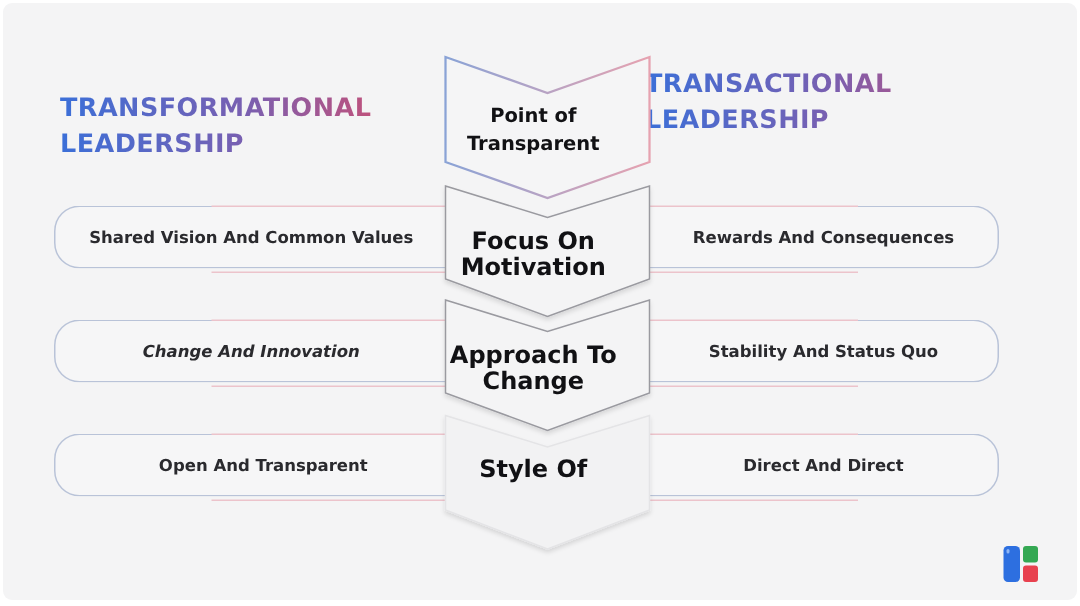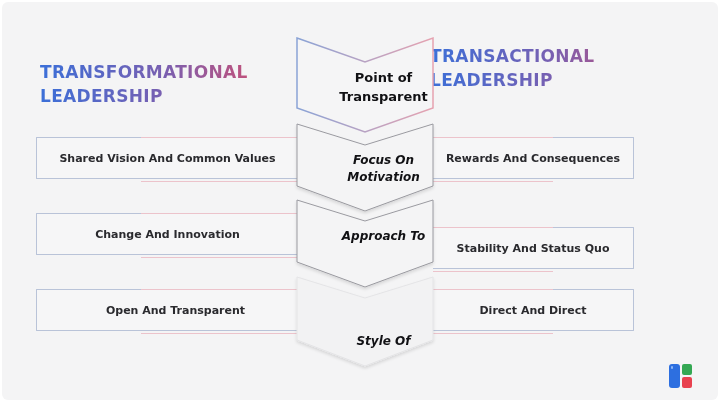--- a/index.html
+++ b/index.html
@@ -2,62 +2,62 @@
 <html><head>
 <meta charset="utf-8">
 <style>
   html, body { margin:0; padding:0; }
   body { width:720px; height:404px; background:#ffffff; font-family:"DejaVu Sans", "Liberation Sans", sans-serif; overflow:hidden; position:relative; }
   .panel { position:absolute; left:2px; top:2px; width:716px; height:398px; background:#f4f4f5; border-radius:6px; }
   .title { position:absolute; font-weight:bold; font-size:17px; line-height:24px; letter-spacing:0.3px;
     background:linear-gradient(90deg,#3b6fd8 0%,#7a5fb0 50%,#e14b63 100%); -webkit-background-clip:text; background-clip:text; color:transparent; }
   .title-left { left:40px; top:60px; width:250px; }
   .title-right { left:430px; top:44px; width:250px; }
-  .row-box { position:absolute; height:42px; border-radius:1px; display:flex; align-items:center; justify-content:center;
+  .row-box { position:absolute; height:42px; border-radius:17px; display:flex; align-items:center; justify-content:center;
     font-size:11px; font-weight:bold; color:#2a2a2e; background:#f6f6f7; box-sizing:border-box; }
   .row-left { left:36px; width:262px; border:1.5px solid #b9c3d8; border-right:none; border-top-right-radius:0; border-bottom-right-radius:0;
     box-shadow: inset 0 0 0 0 transparent; }
   .row-left::after { content:""; position:absolute; right:0; top:-1.5px; width:60%; height:calc(100% + 3px); border-top:1.5px solid #ecc3cb; border-bottom:1.5px solid #ecc3cb; pointer-events:none; }
-  .row-right { left:433px; width:201px; border:1.5px solid #b9c3d8; border-left:none; border-top-left-radius:0; border-bottom-left-radius:0; }
+  .row-right { left:433px; width:233px; border:1.5px solid #b9c3d8; border-left:none; border-top-left-radius:0; border-bottom-left-radius:0; }
   .row-right::before { content:""; position:absolute; left:0; top:-1.5px; width:60%; height:calc(100% + 3px); border-top:1.5px solid #ecc3cb; border-bottom:1.5px solid #ecc3cb; pointer-events:none; }
   .row-box span { position:relative; z-index:2; }
   svg.chev { position:absolute; left:0; top:0; }
-  .chev-label { position:absolute; left:297px; width:117px; text-align:center; font-weight:bold; color:#111114;padding-left:28px; }
+  .chev-label { position:absolute; left:297px; width:117px; text-align:center; font-weight:bold; color:#111114; }
   .chev-head { font-size:13px; line-height:19px; top:68px; }
-  .chev-item { font-size:12px; line-height:17px;font-style:italic; }
+  .chev-item { font-size:16px; line-height:17px; }
   .logo { position:absolute; left:668px; top:362px; width:26px; height:28px; }
 </style>
 </head>
 <body>
 
 <div class="panel"></div>
 
 <div class="title title-left">
   <div>TRANSFORMATIONAL</div>
   <div>LEADERSHIP</div>
 </div>
 <div class="title title-right">
   <div>TRANSACTIONAL</div>
   <div>LEADERSHIP</div>
 </div>
 
 <div class="row-box row-left" style="top:137px;">
     <span>Shared Vision And Common Values</span>
   </div>
-<div class="row-box row-left" style="top:213px;">
+<div class="row-box row-left" style="top:213px;font-style:italic;">
     <span>Change And Innovation</span>
   </div>
 <div class="row-box row-left" style="top:289px;padding-left:16px;">
     <span>Open And Transparent</span>
   </div>
 
 <div class="row-box row-right" style="top:137px;">
     <span>Rewards And Consequences</span>
   </div>
-<div class="row-box row-right" style="top:227px;">
+<div class="row-box row-right" style="top:213px;">
     <span>Stability And Status Quo</span>
   </div>
 <div class="row-box row-right" style="top:289px;">
     <span>Direct And Direct</span>
   </div>
 
 <svg class="chev" width="720" height="404">
   <defs>
     <linearGradient id="hg" x1="0" y1="0" x2="1" y2="0">
       <stop offset="0" stop-color="#8aa3d6"></stop>
@@ -80,22 +80,23 @@
 <div class="chev-label chev-head">
   <div>Point of</div>
   <div>Transparent</div>
 </div>
 <div class="chev-label chev-item" style="top:152px;">
   <div>Focus On</div>
   <div>Motivation</div>
 </div>
 <div class="chev-label chev-item" style="top:228px;">
   <div>Approach To</div>
+  <div>Change</div>
 </div>
-<div class="chev-label chev-item" style="top:304px;margin-top:29px;">
+<div class="chev-label chev-item" style="top:304px;">
   <div>Style Of</div>
 </div>
 
 <svg class="logo" viewBox="0 0 26 28">
   <rect x="1" y="2" width="11" height="24" rx="3" fill="#2d6fe0"></rect>
   <rect x="3" y="4" width="2" height="3" rx="1" fill="#8fb6f5"></rect>
   <rect x="14" y="2" width="10" height="11" rx="2" fill="#34a853"></rect>
   <rect x="14" y="15" width="10" height="11" rx="2" fill="#e8414f"></rect>
 </svg>
 

